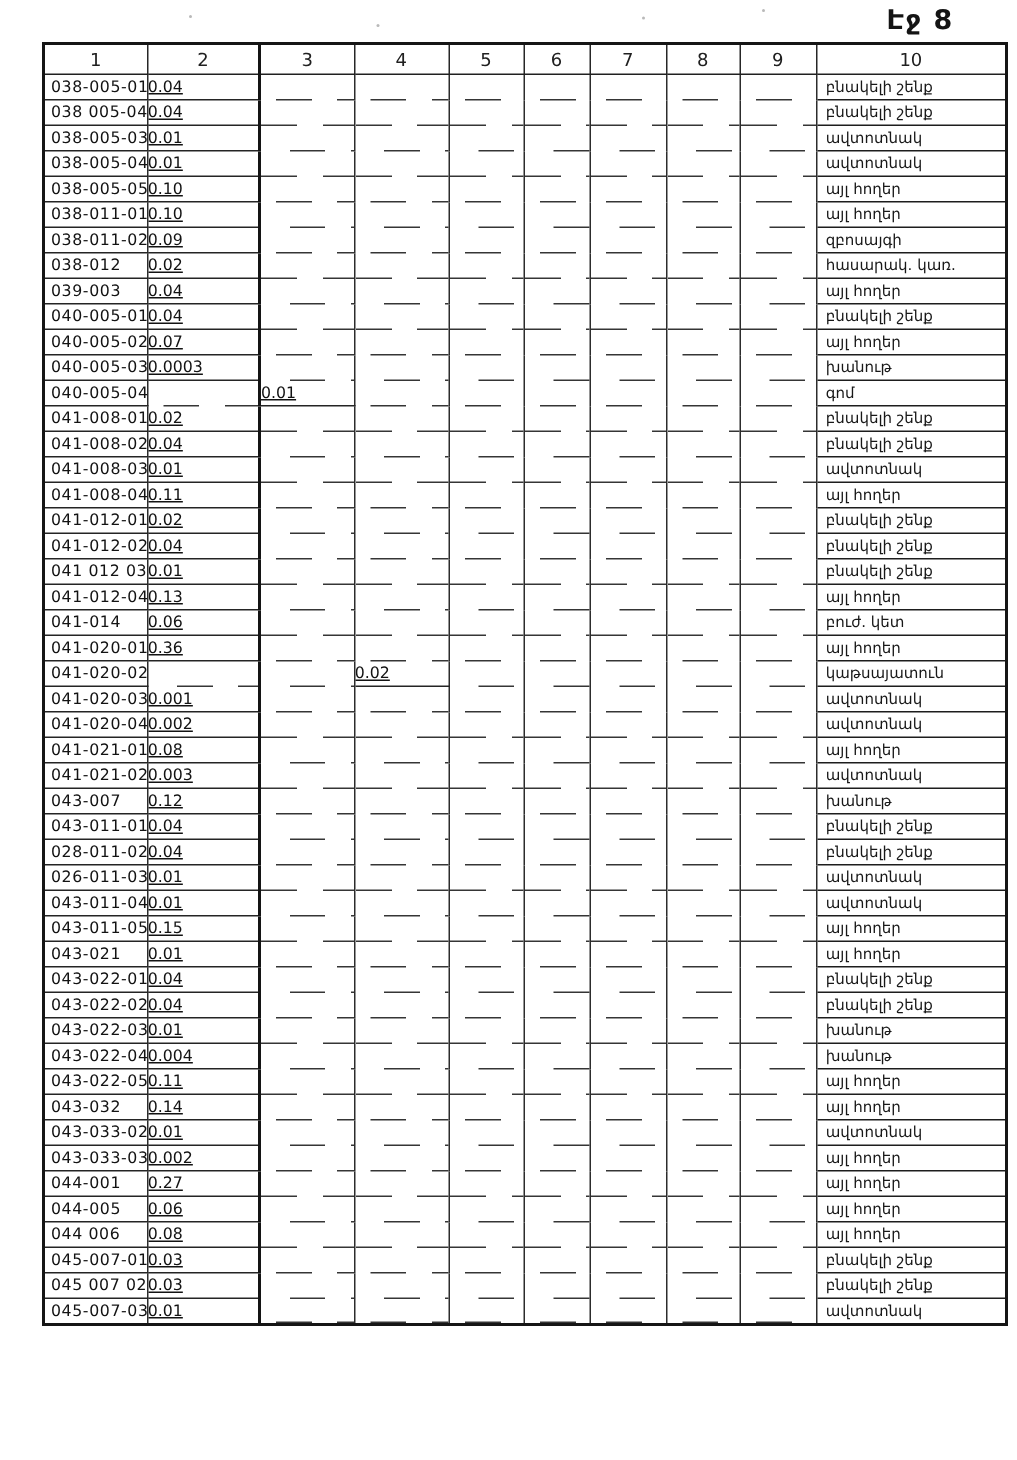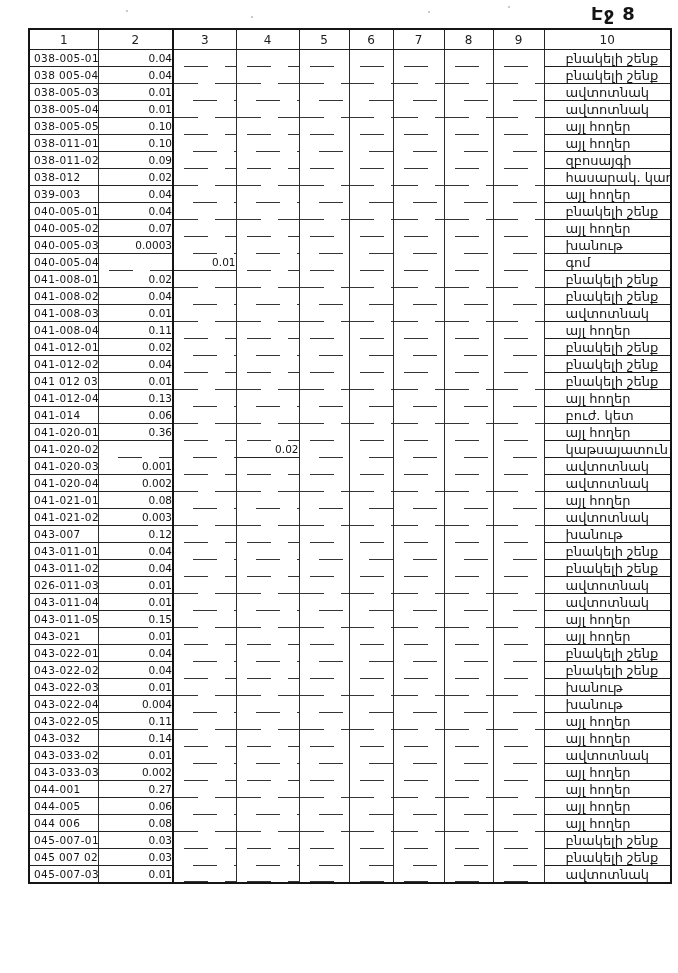--- a/index.html
+++ b/index.html
@@ -32,25 +32,26 @@
     height:15px;font-size:10.5px;line-height:13px;
     vertical-align:bottom;padding:0 0 1px 0;overflow:hidden;white-space:nowrap;
     border-right:1px solid #2c2c2c;
   }
   .sheet th:nth-child(2),.sheet td:nth-child(2){border-right-width:2px;border-right-color:#141414;}
   .sheet td.code{
     padding-left:4px;letter-spacing:0.4px;color:#131313;
     border-bottom:1px solid #242424;
   }
   .sheet td.val{
-    text-align:right;color:#131313;
+    text-align:left;color:#131313;
     border-bottom:1px solid #242424;
+    text-decoration:underline;
   }
   .sheet td.usage{
-    padding-left:21px;font-size:13px;color:#181818;
+    padding-left:6px;font-size:10px;color:#181818;
     border-bottom:1px solid #1d1d1d;
   }
   
   .sheet td.empty{
     border-bottom:none;
     background:repeating-linear-gradient(90deg,#353535 0 24px,transparent 24px 41px) left bottom / 100% 1px no-repeat;
   }
   .sheet tr:nth-child(odd) td.empty{background-position-x:10px;}
   .sheet tr:nth-child(3n) td.empty{background-position-x:19px;}
 </style>
@@ -447,21 +448,21 @@
         <td class="empty"></td>
         <td class="empty"></td>
         <td class="empty"></td>
         <td class="empty"></td>
         <td class="empty"></td>
         <td class="empty"></td>
         <td class="empty"></td>
         <td class="usage">բնակելի շենք</td>
       </tr>
       <tr>
-        <td class="code">043-011-02</td>
+        <td class="code">028-011-02</td>
         <td class="val">0.04</td>
         <td class="empty"></td>
         <td class="empty"></td>
         <td class="empty"></td>
         <td class="empty"></td>
         <td class="empty"></td>
         <td class="empty"></td>
         <td class="empty"></td>
         <td class="usage">բնակելի շենք</td>
       </tr>

